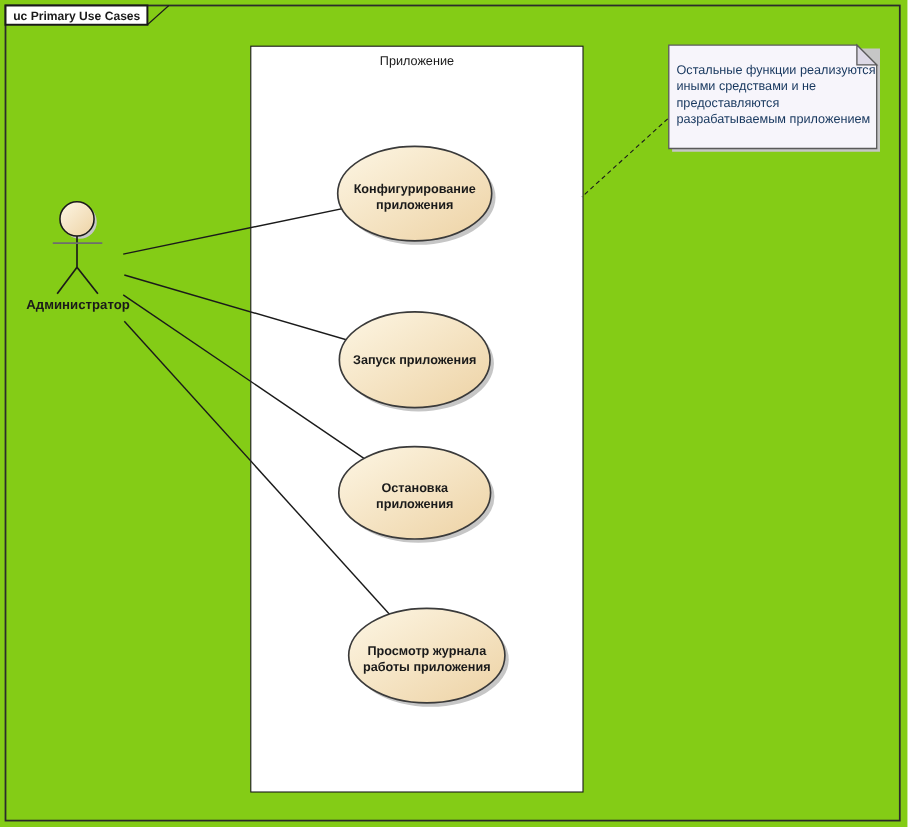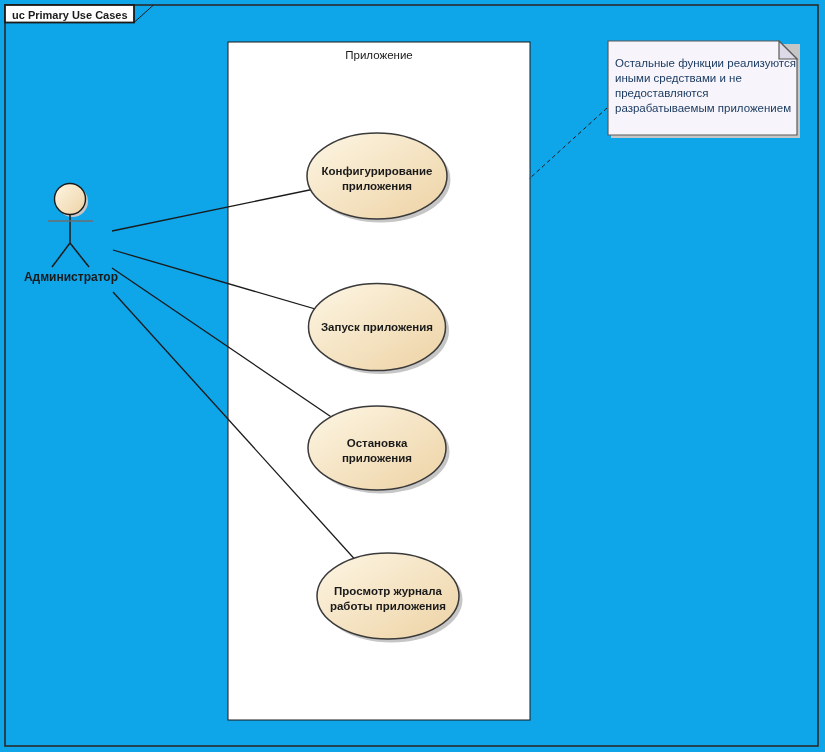--- a/index.html
+++ b/index.html
@@ -1,19 +1,19 @@
 <!DOCTYPE html>
 <html><head>
 <meta charset="utf-8">
 <style>
   html,body{margin:0;padding:0;background:#ffffff;}
   .stage{
     position:relative;
     width:825px;height:752px;
-    background:#0ea5e9;
+    background:#84cc16;
     font-family:"Liberation Sans","DejaVu Sans",sans-serif;
     overflow:hidden;
   }
   svg{display:block;}
   text{font-family:"Liberation Sans","DejaVu Sans",sans-serif;}
   .lbl-bold{font-weight:bold;font-size:11.5px;fill:#1a1a1a;}
   .lbl-frame{font-weight:bold;font-size:11px;fill:#1a1a1a;}
   .lbl-plain{font-weight:normal;font-size:11.5px;fill:#1a1a1a;}
   .lbl-note{font-weight:normal;font-size:11.5px;fill:#17375e;}
 </style>

